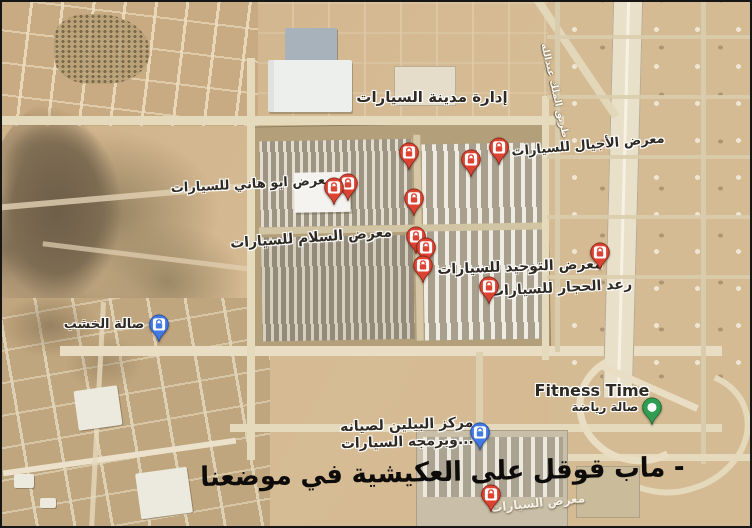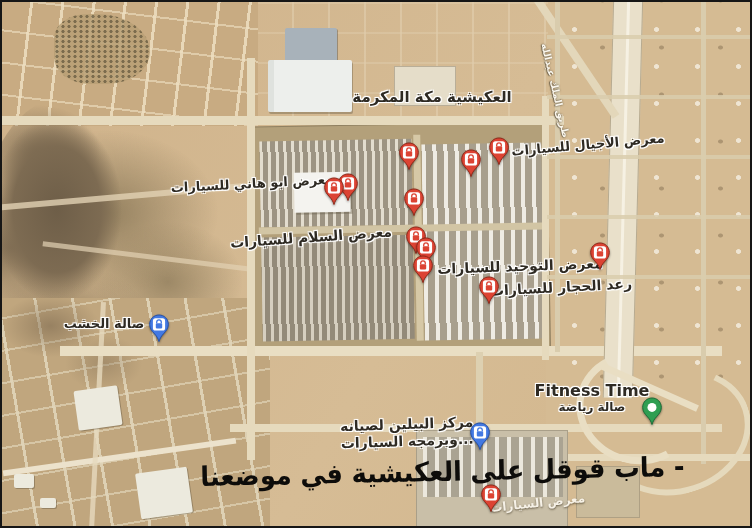--- a/index.html
+++ b/index.html
@@ -270,21 +270,21 @@
       </div>
       <div class="pin" style="left: 478px; top: 482px; z-index: 610;">
         <svg width="22" height="29" viewBox="0 0 22 29">
           <path d="M11 1C5.7 1 1.7 5.1 1.7 10.4c0 4 2.3 6.6 4.9 9.5 1.9 2.1 3.5 4.3 4.4 7.6.9-3.3 2.5-5.5 4.4-7.6 2.6-2.9 4.9-5.5 4.9-9.5C20.3 5.1 16.3 1 11 1Z" fill="#dc4333" stroke="#8f2818" stroke-width="1"></path>
           <rect x="4.9" y="4.3" width="12.2" height="12.2" rx="2.6" fill="#fff"></rect>
           <path d="M8.7 9.3V8.2a2.3 2.3 0 0 1 4.6 0v1.1" fill="none" stroke="#dc4333" stroke-width="1.3"></path>
           <rect x="7.8" y="9.2" width="6.4" height="5.2" rx="0.8" fill="#dc4333"></rect>
         </svg>
       </div>
       <div class="map-label" style="left: 430px; top: 87px; font-size: 15px; transform: translateX(-50%) rotate(0deg);">
-        <div>العكيشية مكة المكرمة</div>
+        <div>إدارة مدينة السيارات</div>
       </div>
       <div class="map-label" style="left: 586px; top: 135px; font-size: 13px; transform: translateX(-50%) rotate(-5deg);">
         <div>معرض الأجيال للسيارات</div>
       </div>
       <div class="map-label" style="left: 250px; top: 174px; font-size: 13px; transform: translateX(-50%) rotate(-3deg);">
         <div>معرض ابو هاني للسيارات</div>
       </div>
       <div class="map-label" style="left: 309px; top: 227px; font-size: 14px; transform: translateX(-50%) rotate(-4deg);">
         <div>معرض السلام للسيارات</div>
       </div>
@@ -293,21 +293,21 @@
       </div>
       <div class="map-label" style="left: 559px; top: 277px; font-size: 14px; transform: translateX(-50%) rotate(-3deg);">
         <div>رعد الحجار للسيارات</div>
       </div>
       <div class="map-label" style="left: 102px; top: 314px; font-size: 13px; transform: translateX(-50%) rotate(0deg);">
         <div>صالة الخشب</div>
       </div>
       <div class="map-label" style="left: 590px; top: 380px; font-size: 16px; transform: translateX(-50%) rotate(0deg);">
         <div>Fitness Time</div>
       </div>
-      <div class="map-label" style="left: 590px; top: 398px; font-size: 12px; transform: translateX(-50%) rotate(0deg);">
+      <div class="map-label" style="left: 603px; top: 398px; font-size: 12px; transform: translateX(-50%) rotate(0deg);">
         <div>صالة رياضة</div>
       </div>
       <div class="map-label" style="left: 405px; top: 414px; font-size: 14px; transform: translateX(-50%) rotate(-2deg);">
         <div>مركز البيلين لصيانه</div>
         <div>وبرمجه السيارات...</div>
       </div>
     </div>
   <div class="hidden-label">معرض السيارات</div>
   <div id="watermark" class="watermark">
       <span dir="rtl">موضعنا</span>

